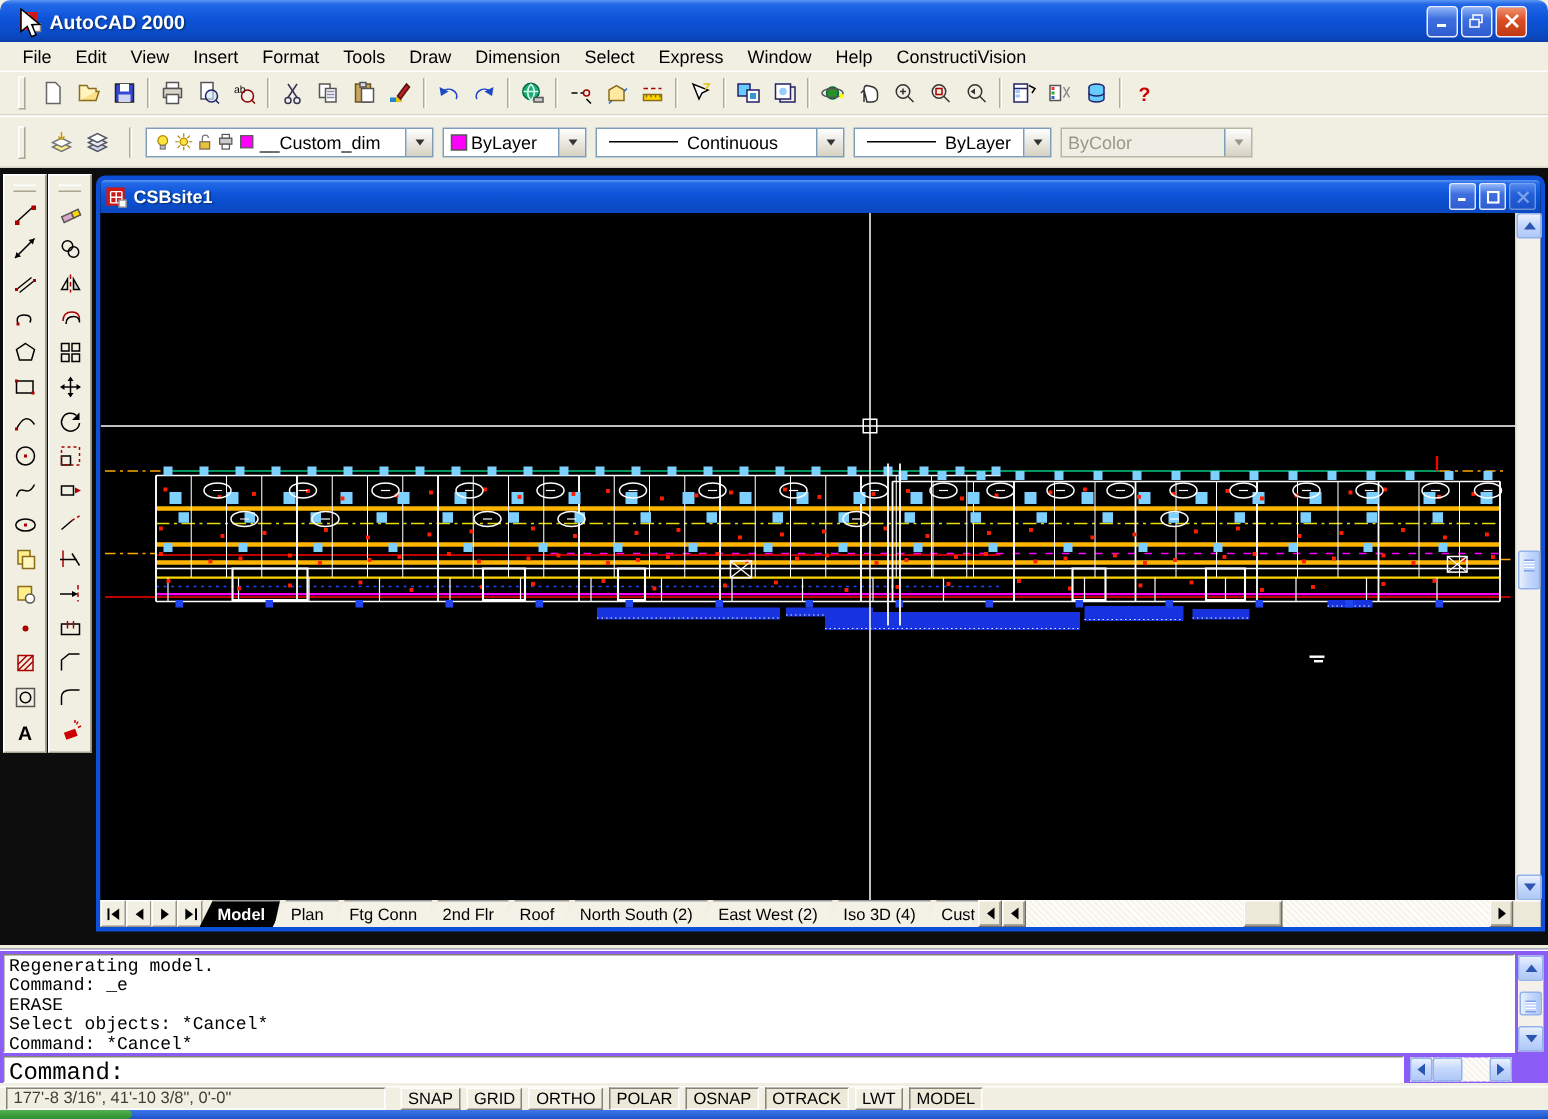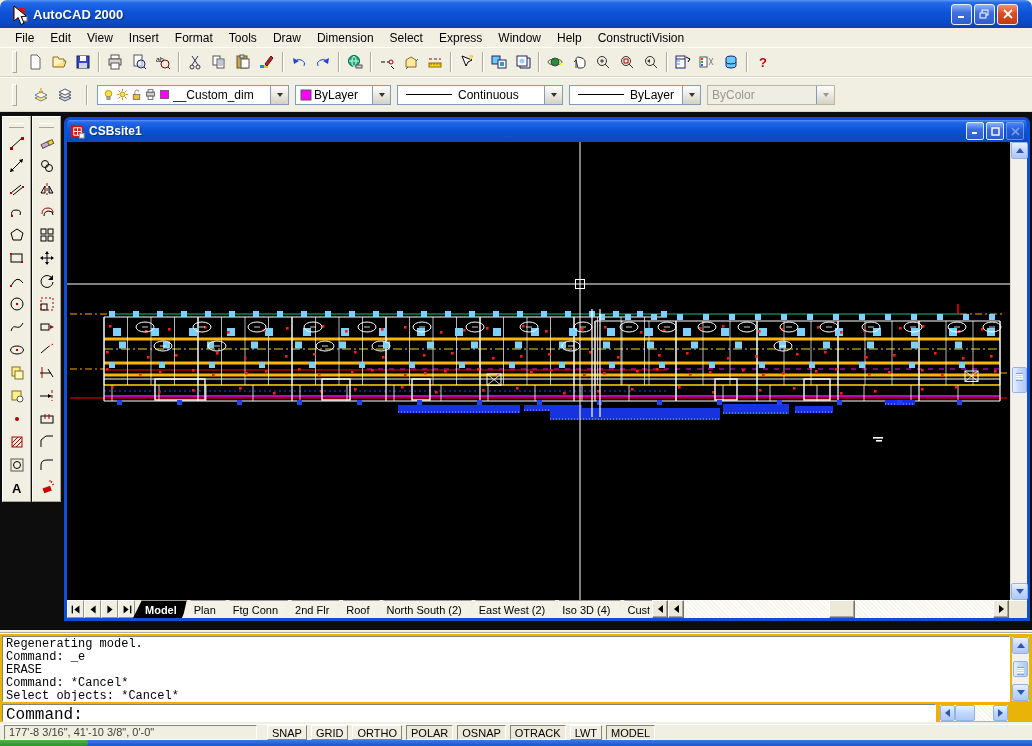--- a/index.html
+++ b/index.html
@@ -107,21 +107,21 @@
   .classicbtn.left i{border-right:5px solid #000;margin-left:-4px;}
   .classicbtn.right i{border-left:5px solid #000;margin-right:-4px;}
   .hsbtrack{flex:1;position:relative;background:#F7F5EC;
     background-image:repeating-linear-gradient(45deg,#fff 0 1px,transparent 1px 3px);}
   .hsbthumb{position:absolute;top:0;height:100%;width:26px;background:#ECE9D8;border:1px solid #fff;
     border-right-color:#716F64;border-bottom-color:#716F64;box-shadow:inset -1px -1px 0 #ACA899;
     box-sizing:border-box;}
   .corner{width:18px;background:#ECE9D8;flex:none;border-top:1px solid #fff;}
 
   
-  .cmd{position:absolute;left:0;top:632px;width:1032px;height:90px;background:#eab308;
+  .cmd{position:absolute;left:0;top:632px;width:1032px;height:90px;background:#8b5cf6;
     border-top:2px groove #fff;box-sizing:border-box;}
   .cmdhist{position:absolute;left:2px;top:2px;width:1008px;height:66px;background:#fff;
     border:1px solid;border-color:#848279 #FFF #FFF #848279;box-sizing:border-box;
     font-family:"Liberation Mono","DejaVu Sans Mono",monospace;font-size:12px;line-height:13px;
     padding:1px 3px;color:#000;overflow:hidden;}
   .cmd-vsb{position:absolute;right:3px;top:3px;width:17px;height:64px;background:#F3F1EA;}
   .cmdline{position:absolute;left:2px;top:70px;width:934px;height:18px;background:#fff;
     border:1px solid;border-color:#848279 #FFF #FFF #848279;box-sizing:border-box;
     font-family:"Liberation Mono","DejaVu Sans Mono",monospace;font-size:16px;padding:1px 3px;color:#000;}
   .cmd-hsb{position:absolute;left:940px;top:71px;width:68px;height:16px;display:flex;background:#F7F5EC;
@@ -1320,22 +1320,22 @@
         <span class="corner"></span>
       </div>
     </div>
   </div>
 
   <div class="cmd">
     <div class="cmdhist" id="cmdhist">
         <div>Regenerating model.</div>
         <div>Command: _e</div>
         <div>ERASE</div>
+        <div>Select objects: *Cancel*</div>
         <div>Command: *Cancel*</div>
-        <div>Select objects: *Cancel*</div>
       </div>
     <div class="cmd-vsb">
       <span class="xpbtn up" style="top:0;">
           <i></i>
         </span>
       <span class="xpthumb" style="top:24px;height:16px;"></span>
       <span class="xpbtn down" style="bottom:0;">
           <i></i>
         </span>
     </div>

